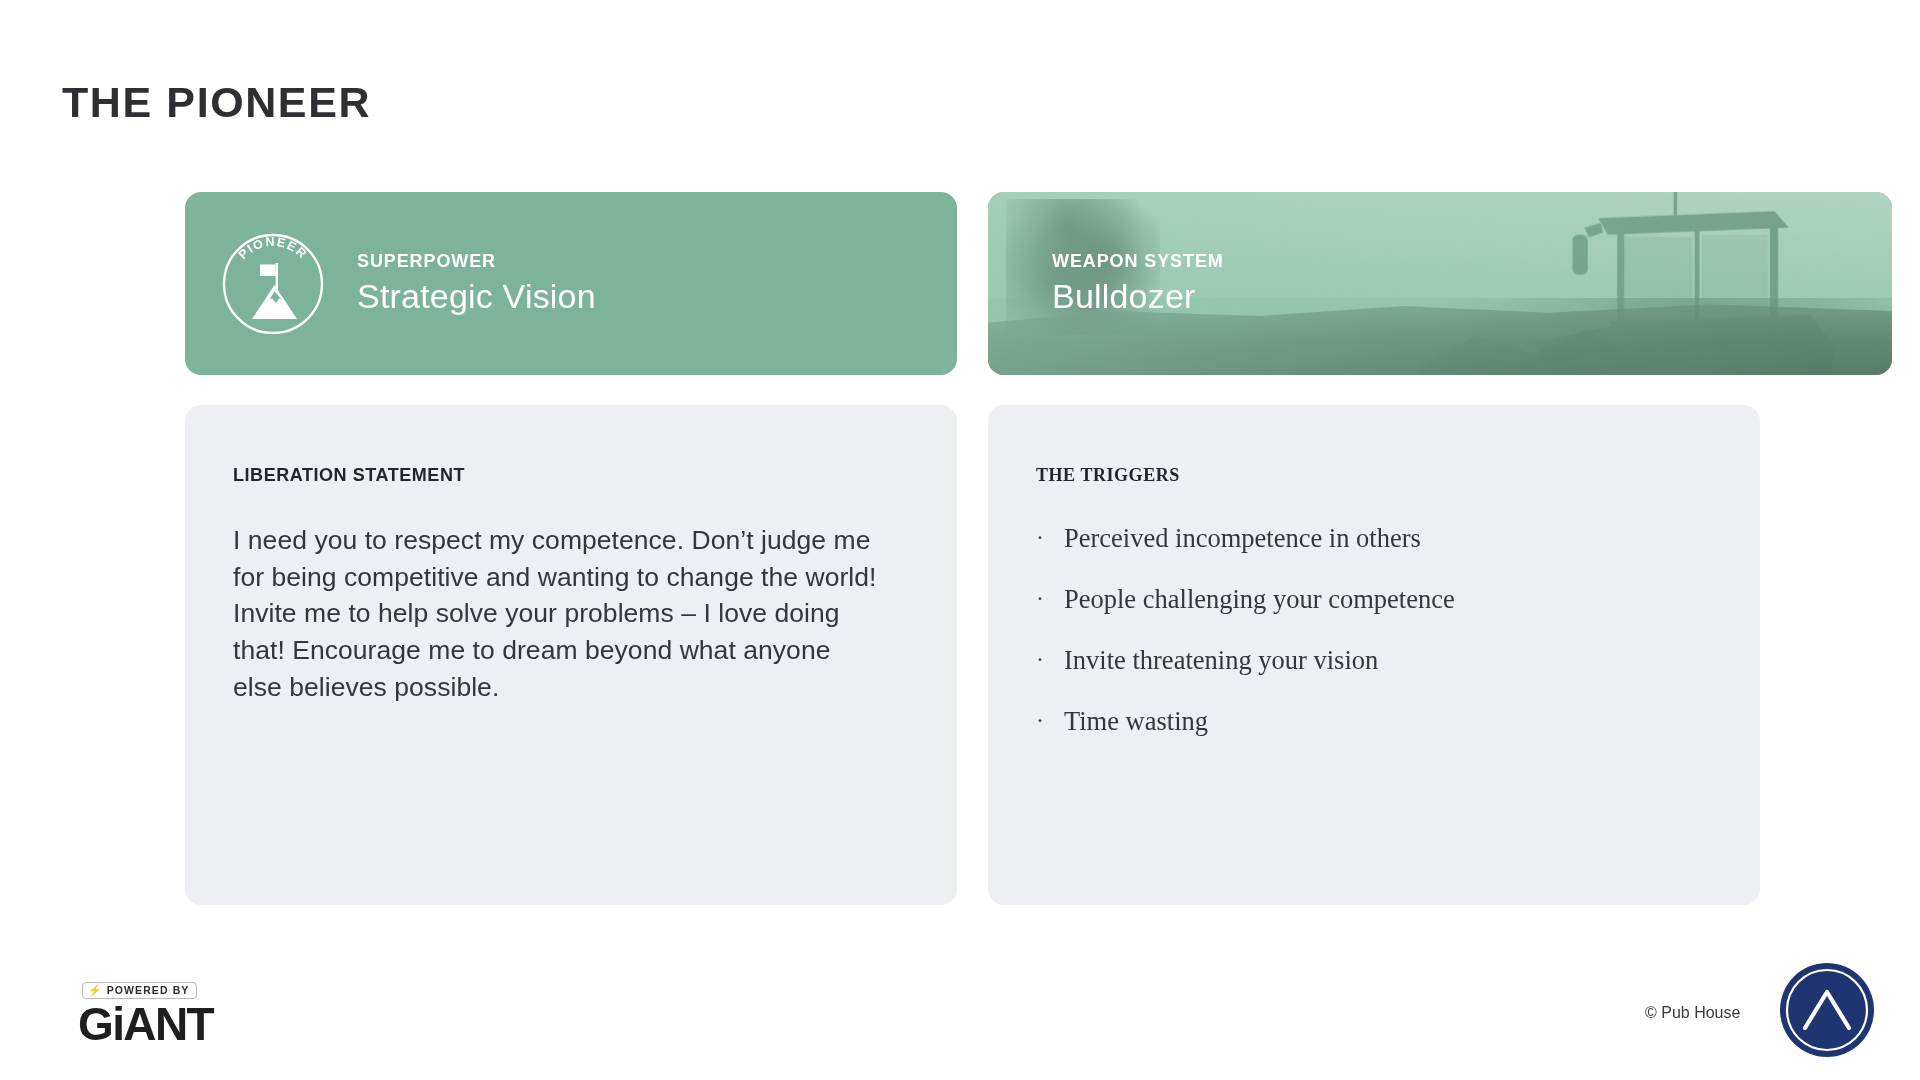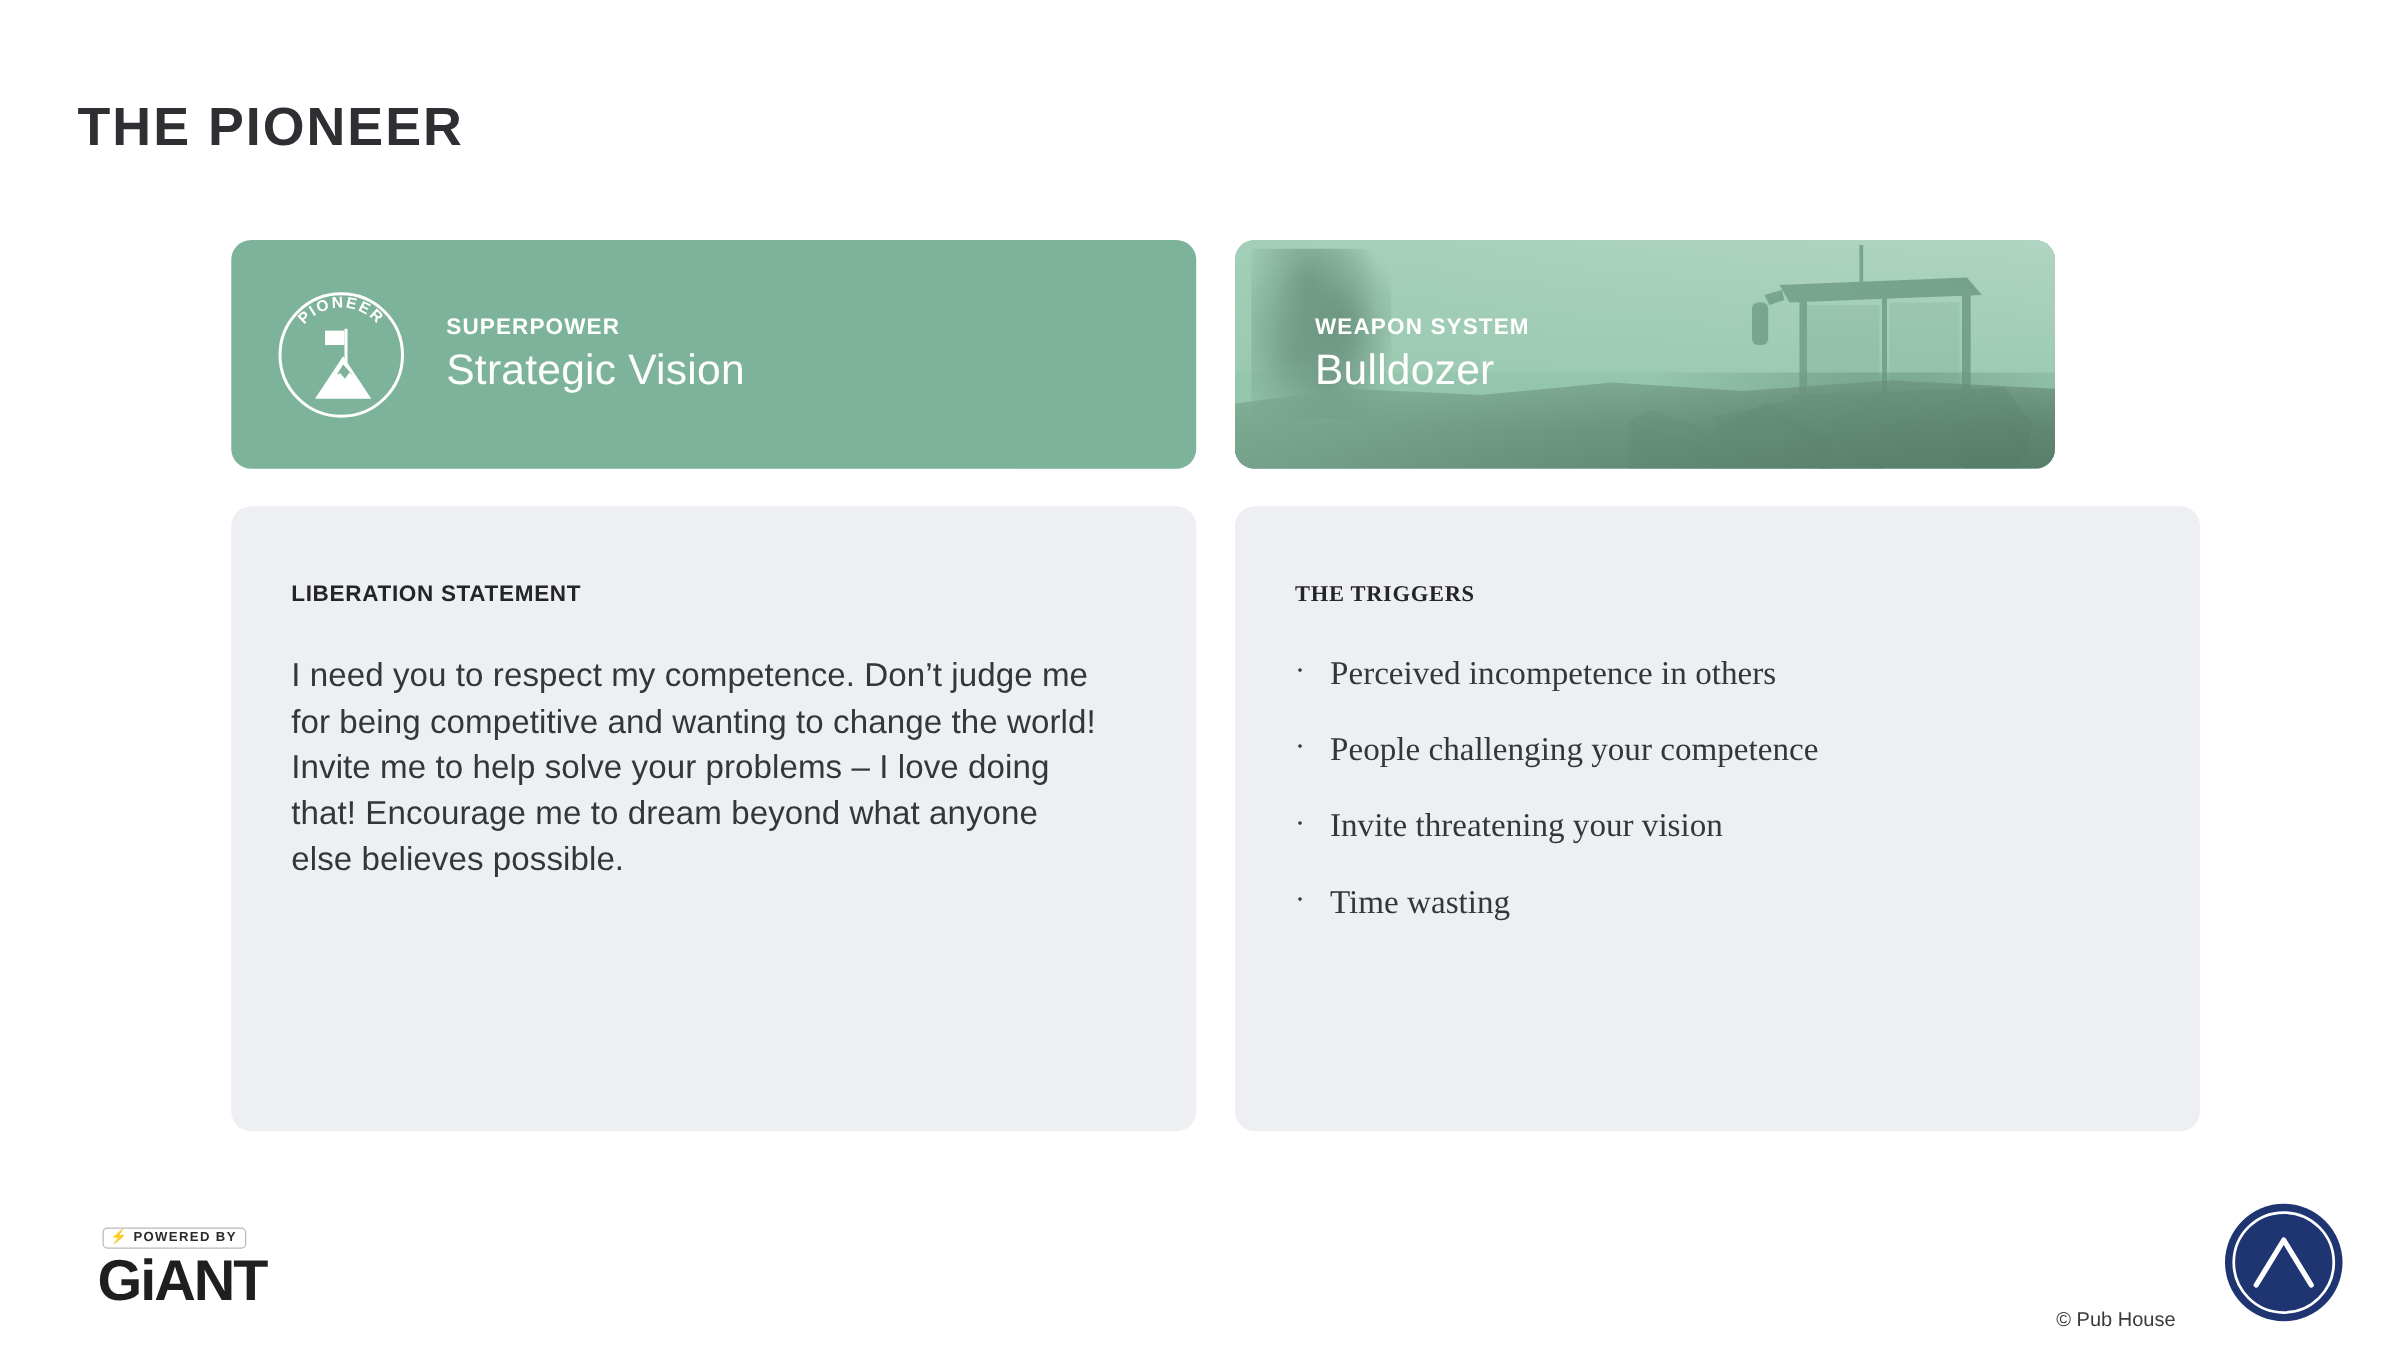--- a/index.html
+++ b/index.html
@@ -17,21 +17,21 @@
     font-size:43px; font-weight:700; color:#2e2e33;
     letter-spacing:1.6px; white-space:nowrap;
   }
 
   
   .hero {
     top:192px; height:183px; border-radius:16px;
     overflow:hidden; position:absolute;
   }
   .hero.left  { left:185px; width:772px; background:#7db39a; }
-  .hero.right { left:988px; width:656px; background:#8fc1aa; }
+  .hero.right { left:988px; width:904px; background:#8fc1aa; }
 
   .hero-inner {
     position:relative; width:100%; height:100%;
     display:flex; align-items:center; z-index:3;
   }
 
   
   .badge {
     width:108px; height:108px; margin-left:34px; flex:0 0 auto;
     position:relative;
@@ -123,21 +123,21 @@
   .powered-text {
     font-size:10.5px; font-weight:700; color:#2b2b2f;
     letter-spacing:1.1px; line-height:1;
   }
   .giant-word {
     font-size:46px; font-weight:700; color:#1f1f22;
     letter-spacing:-1.6px; line-height:0.95;
   }
 
   .copyright {
-    position:absolute; left:1645px; top:1048px;
+    position:absolute; left:1645px; top:1004px;
     font-size:16px; color:#3a3a3f; white-space:nowrap;
   }
   .pubhouse-logo { position:absolute; left:1779px; top:962px; width:96px; height:96px; }
   .pubhouse-logo svg { display:block; width:96px; height:96px; }
 </style>
 </head>
 <body>
 
 <div class="slide">
 

